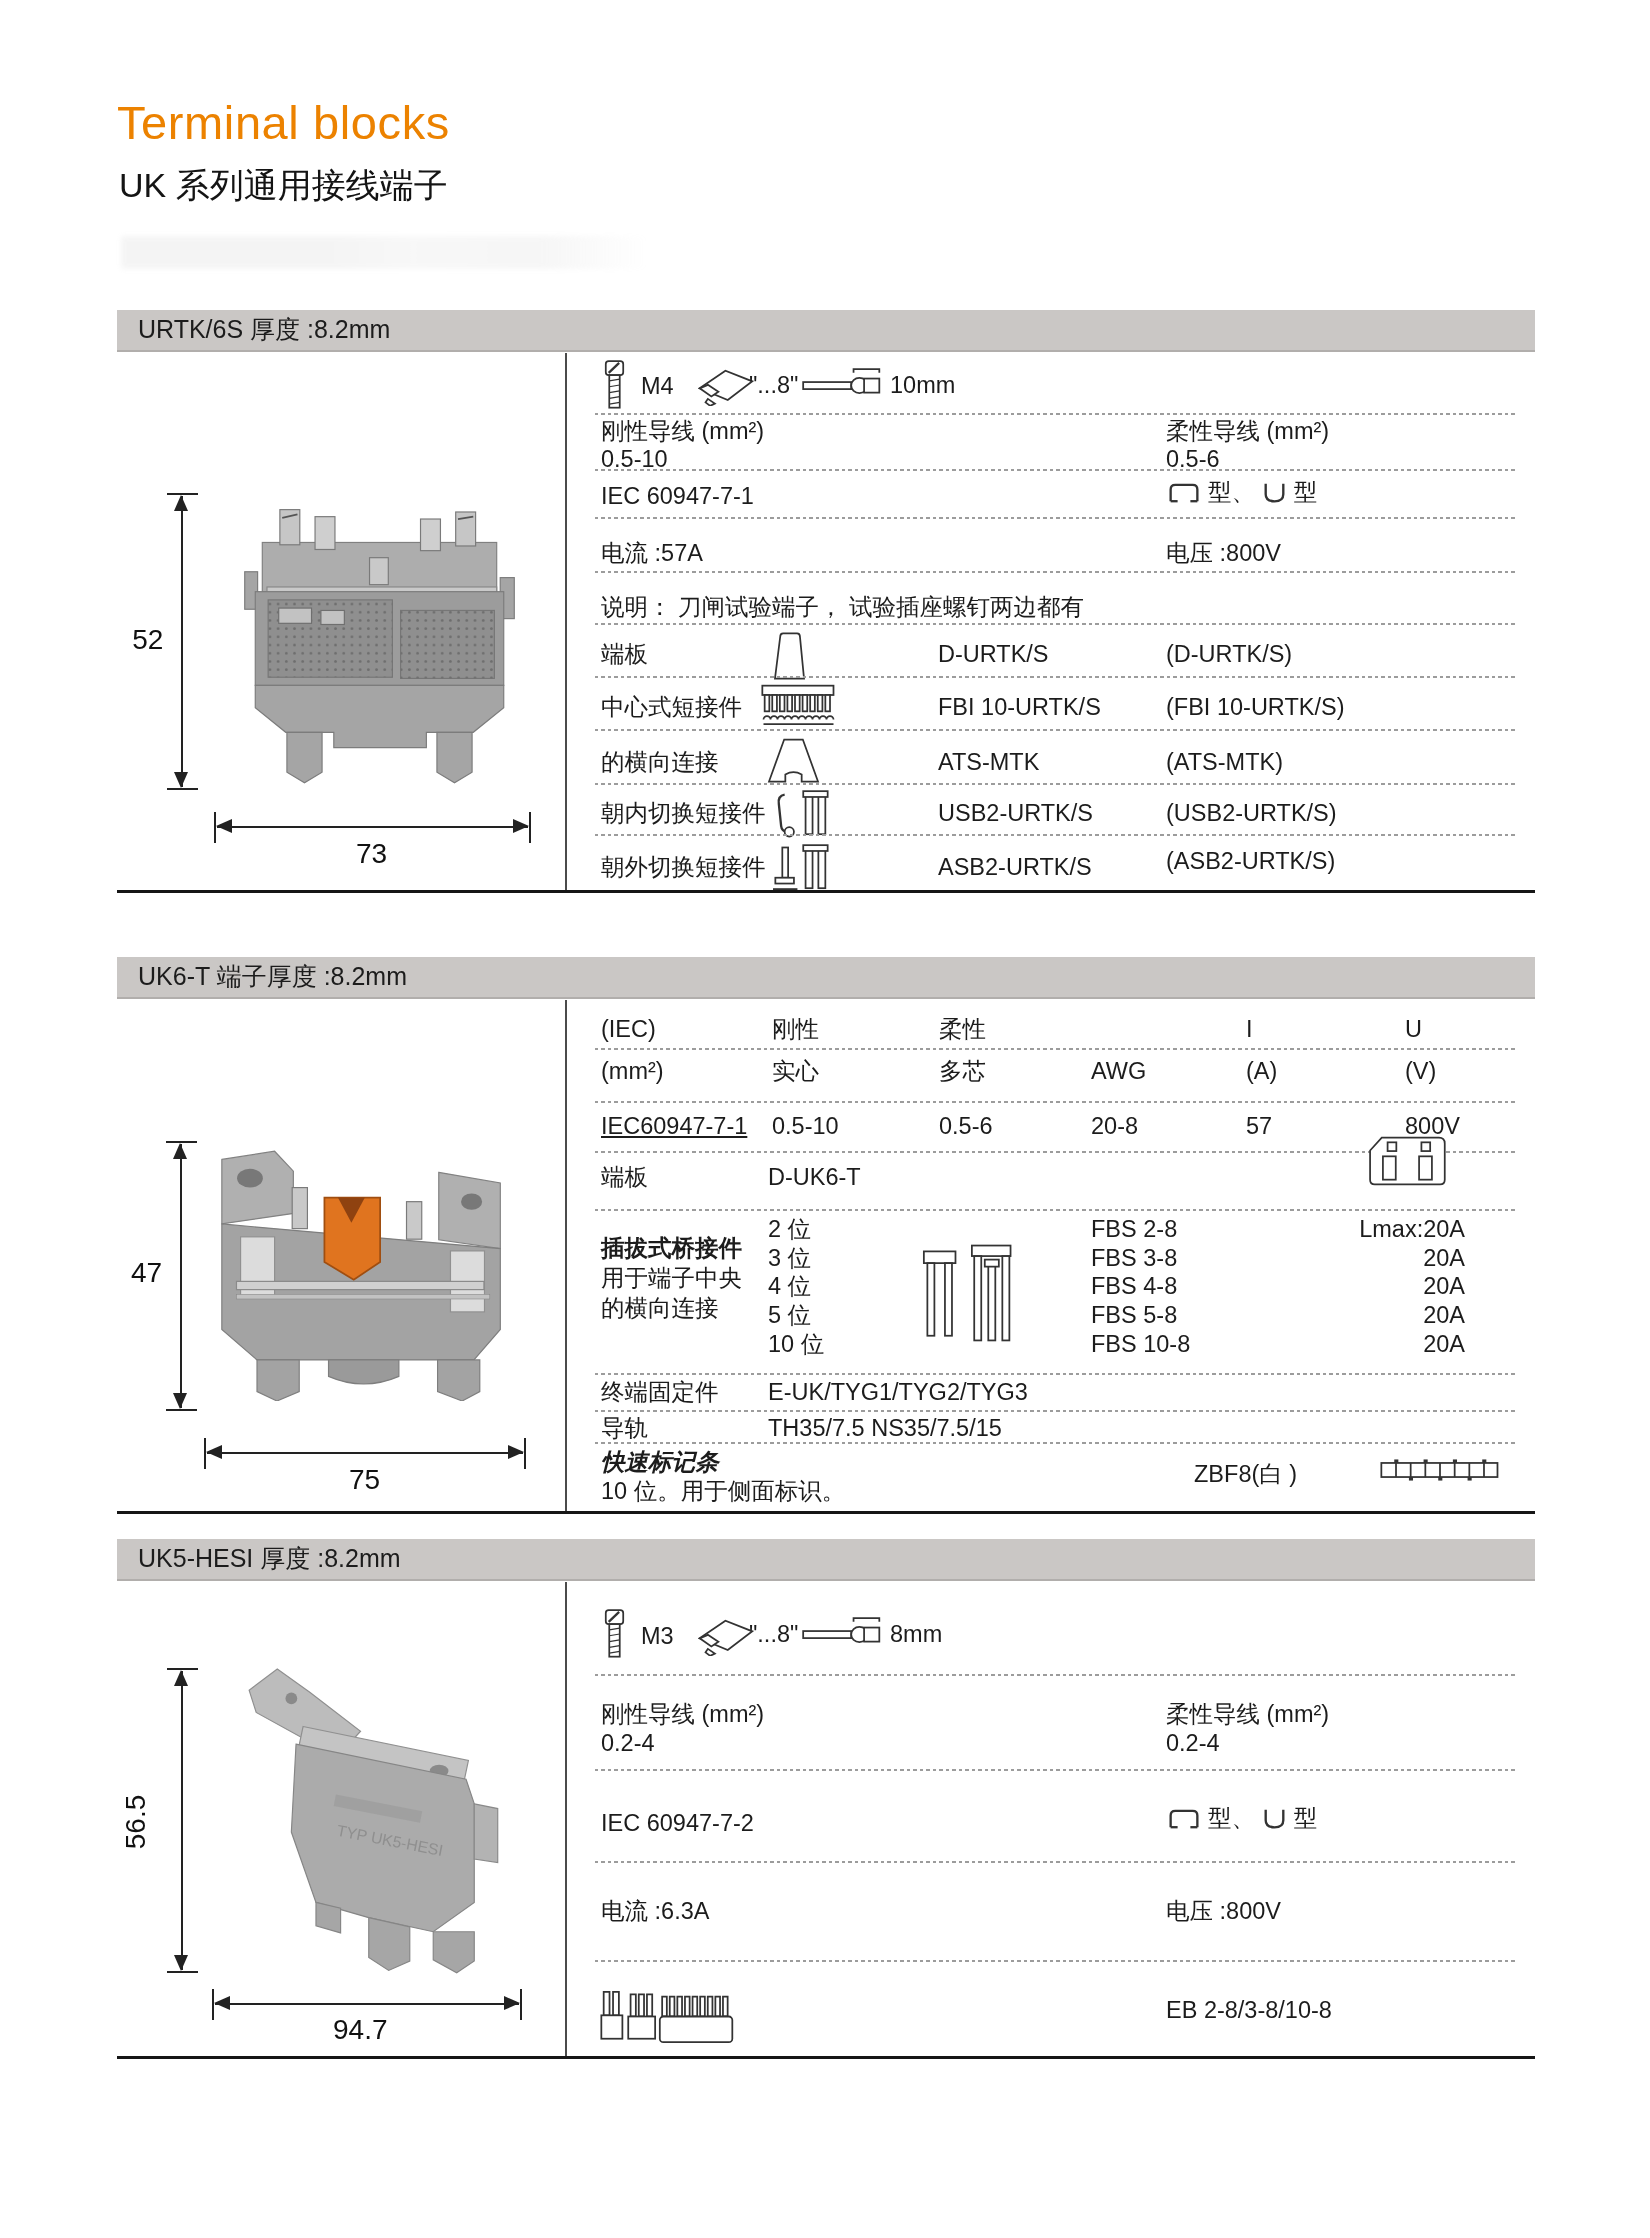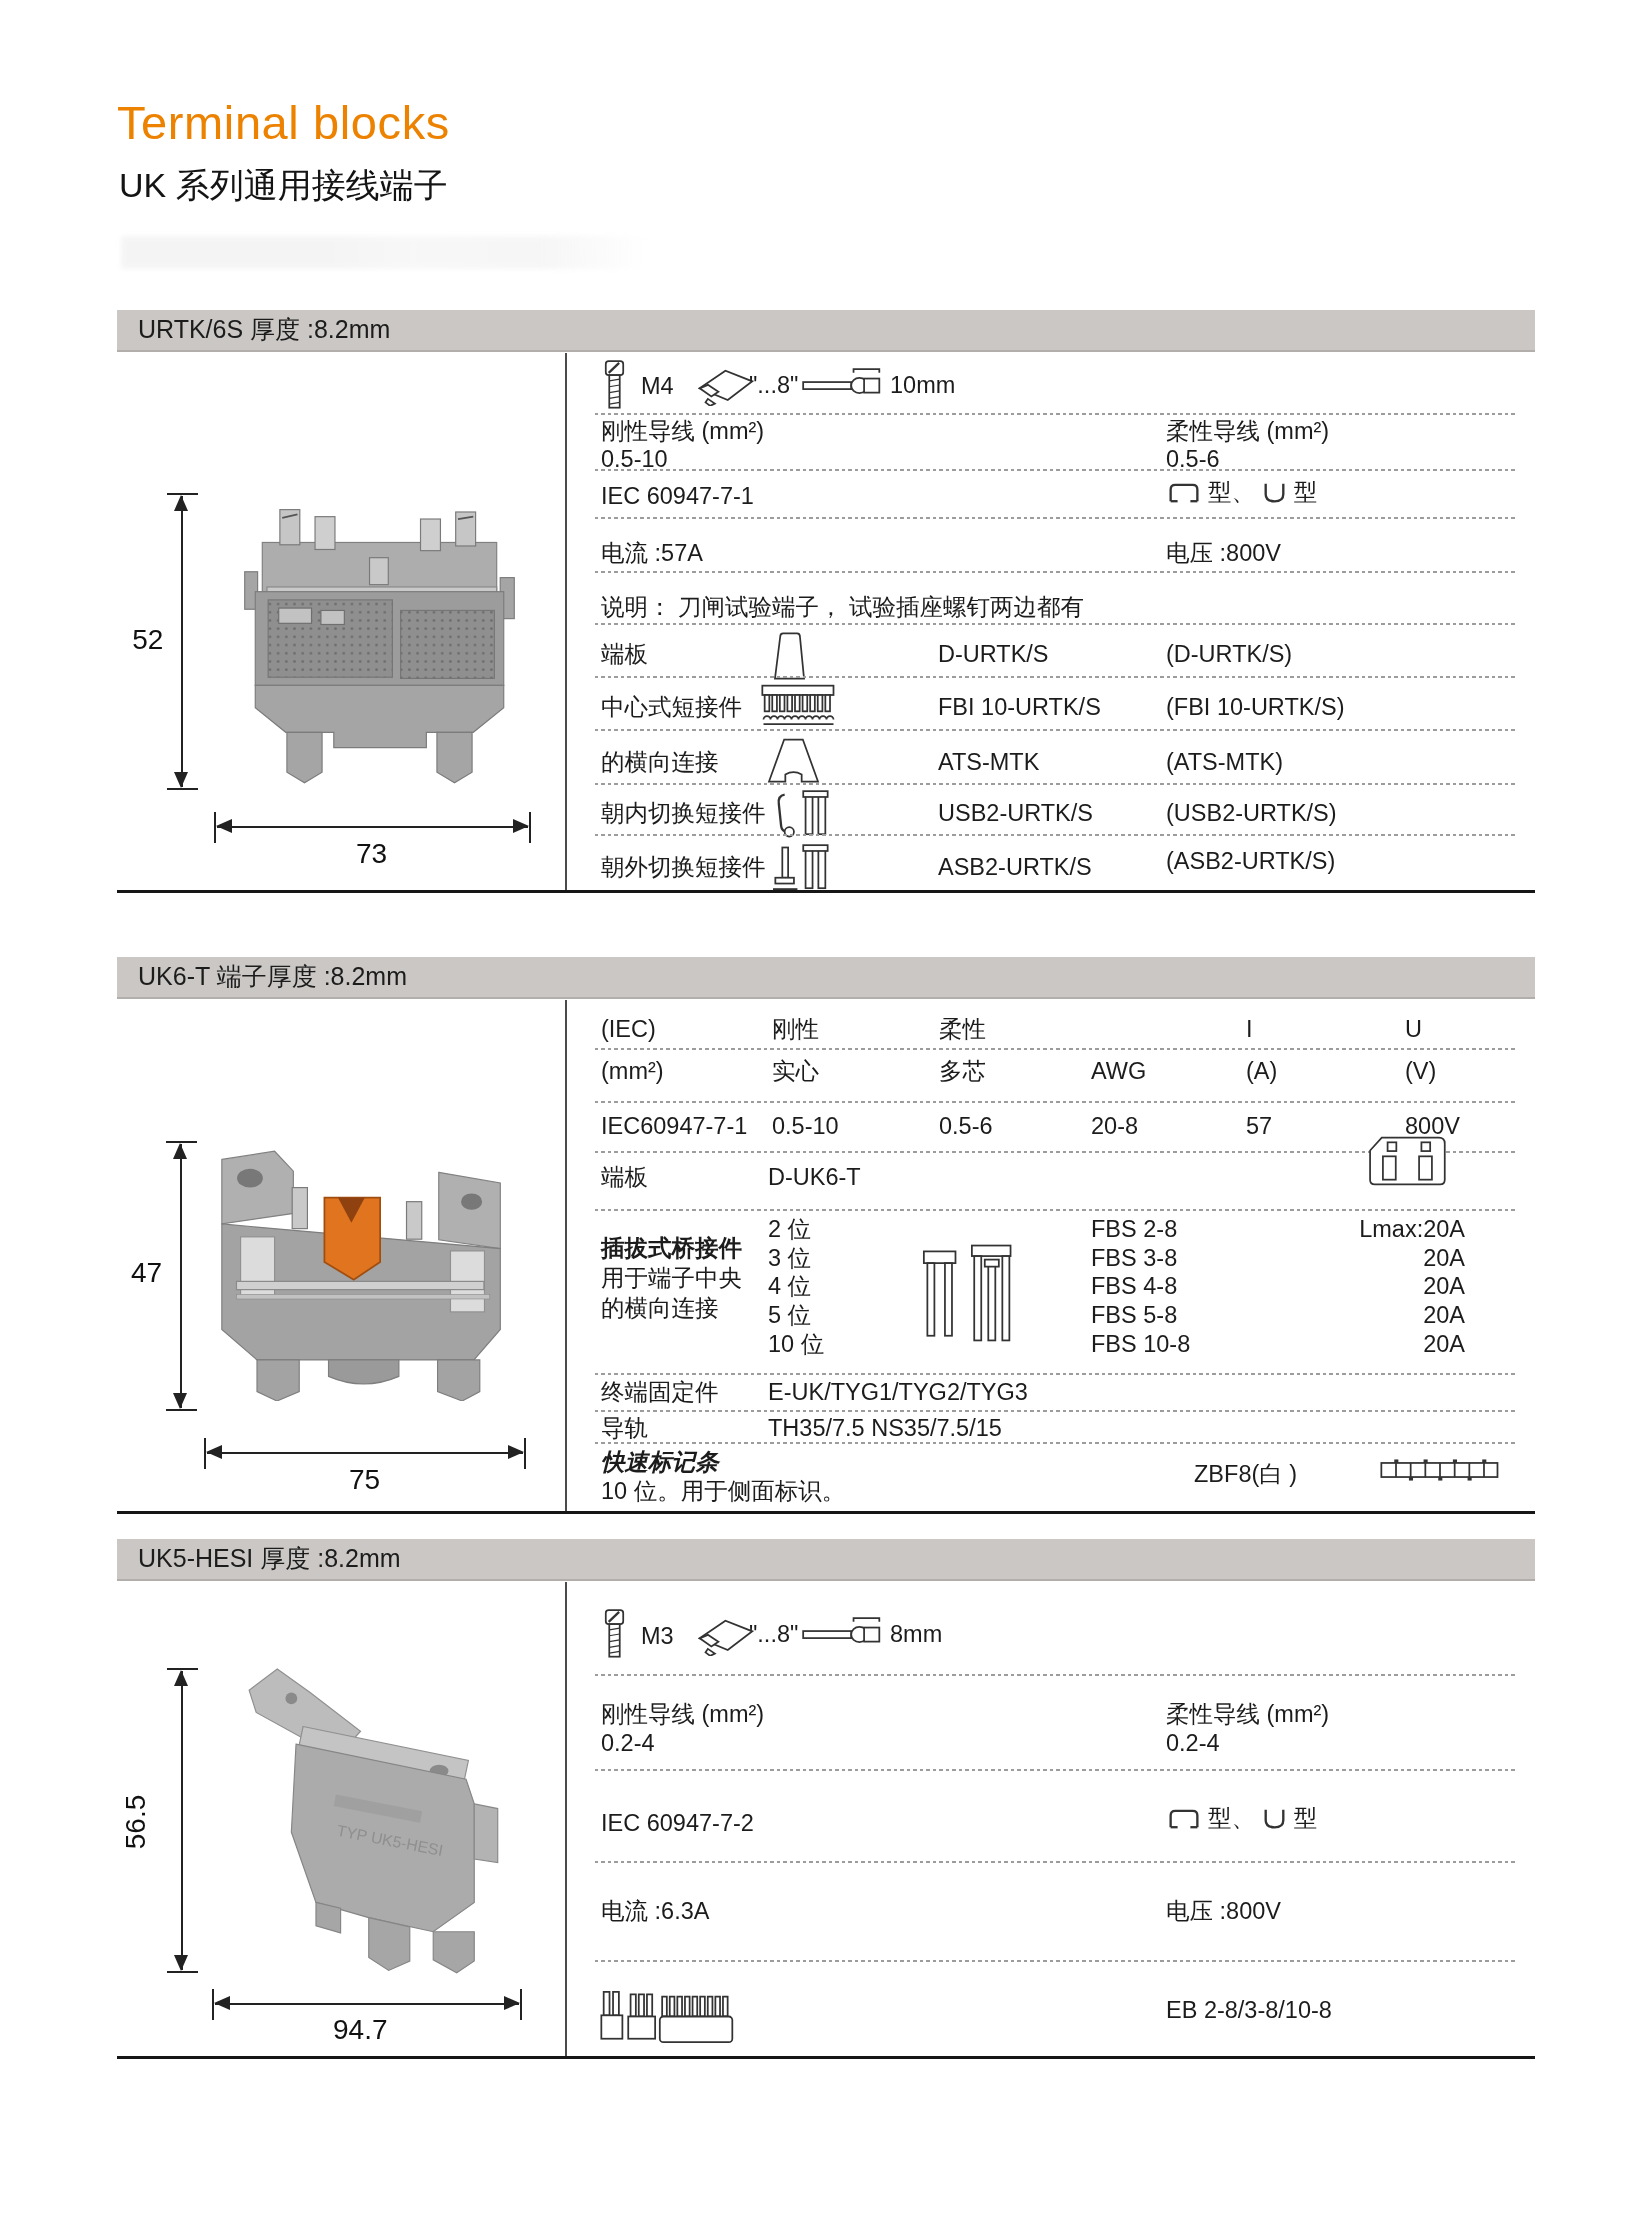--- a/index.html
+++ b/index.html
@@ -290,21 +290,21 @@
       <div class="dot" style="top:48px;"></div>
 
       <div class="abs t40" style="left:35px;top:58px;">(mm²)</div>
       <div class="abs t40" style="left:206px;top:58px;">实心</div>
       <div class="abs t40" style="left:373px;top:58px;">多芯</div>
       <div class="abs t40" style="left:525px;top:58px;">AWG</div>
       <div class="abs t40" style="left:680px;top:58px;">(A)</div>
       <div class="abs t40" style="left:839px;top:58px;">(V)</div>
       <div class="dot" style="top:101px;"></div>
 
-      <div class="abs t40" style="left:35px;top:113px;">IEC60947-7-1</div>
+      <div class="abs t40" style="left:35px;top:113px;text-decoration:underline;">IEC60947-7-1</div>
       <div class="abs t40" style="left:206px;top:113px;">0.5-10</div>
       <div class="abs t40" style="left:373px;top:113px;">0.5-6</div>
       <div class="abs t40" style="left:525px;top:113px;">20-8</div>
       <div class="abs t40" style="left:680px;top:113px;">57</div>
       <div class="abs t40" style="left:839px;top:113px;">800V</div>
       <div class="dot" style="top:151px;"></div>
 
       <div class="abs t40" style="left:35px;top:164px;">端板</div>
       <div class="abs t40" style="left:202px;top:164px;">D-UK6-T</div>
       <svg class="abs" style="left:798px;top:133px;" width="88" height="56" viewBox="0 0 150 96">

